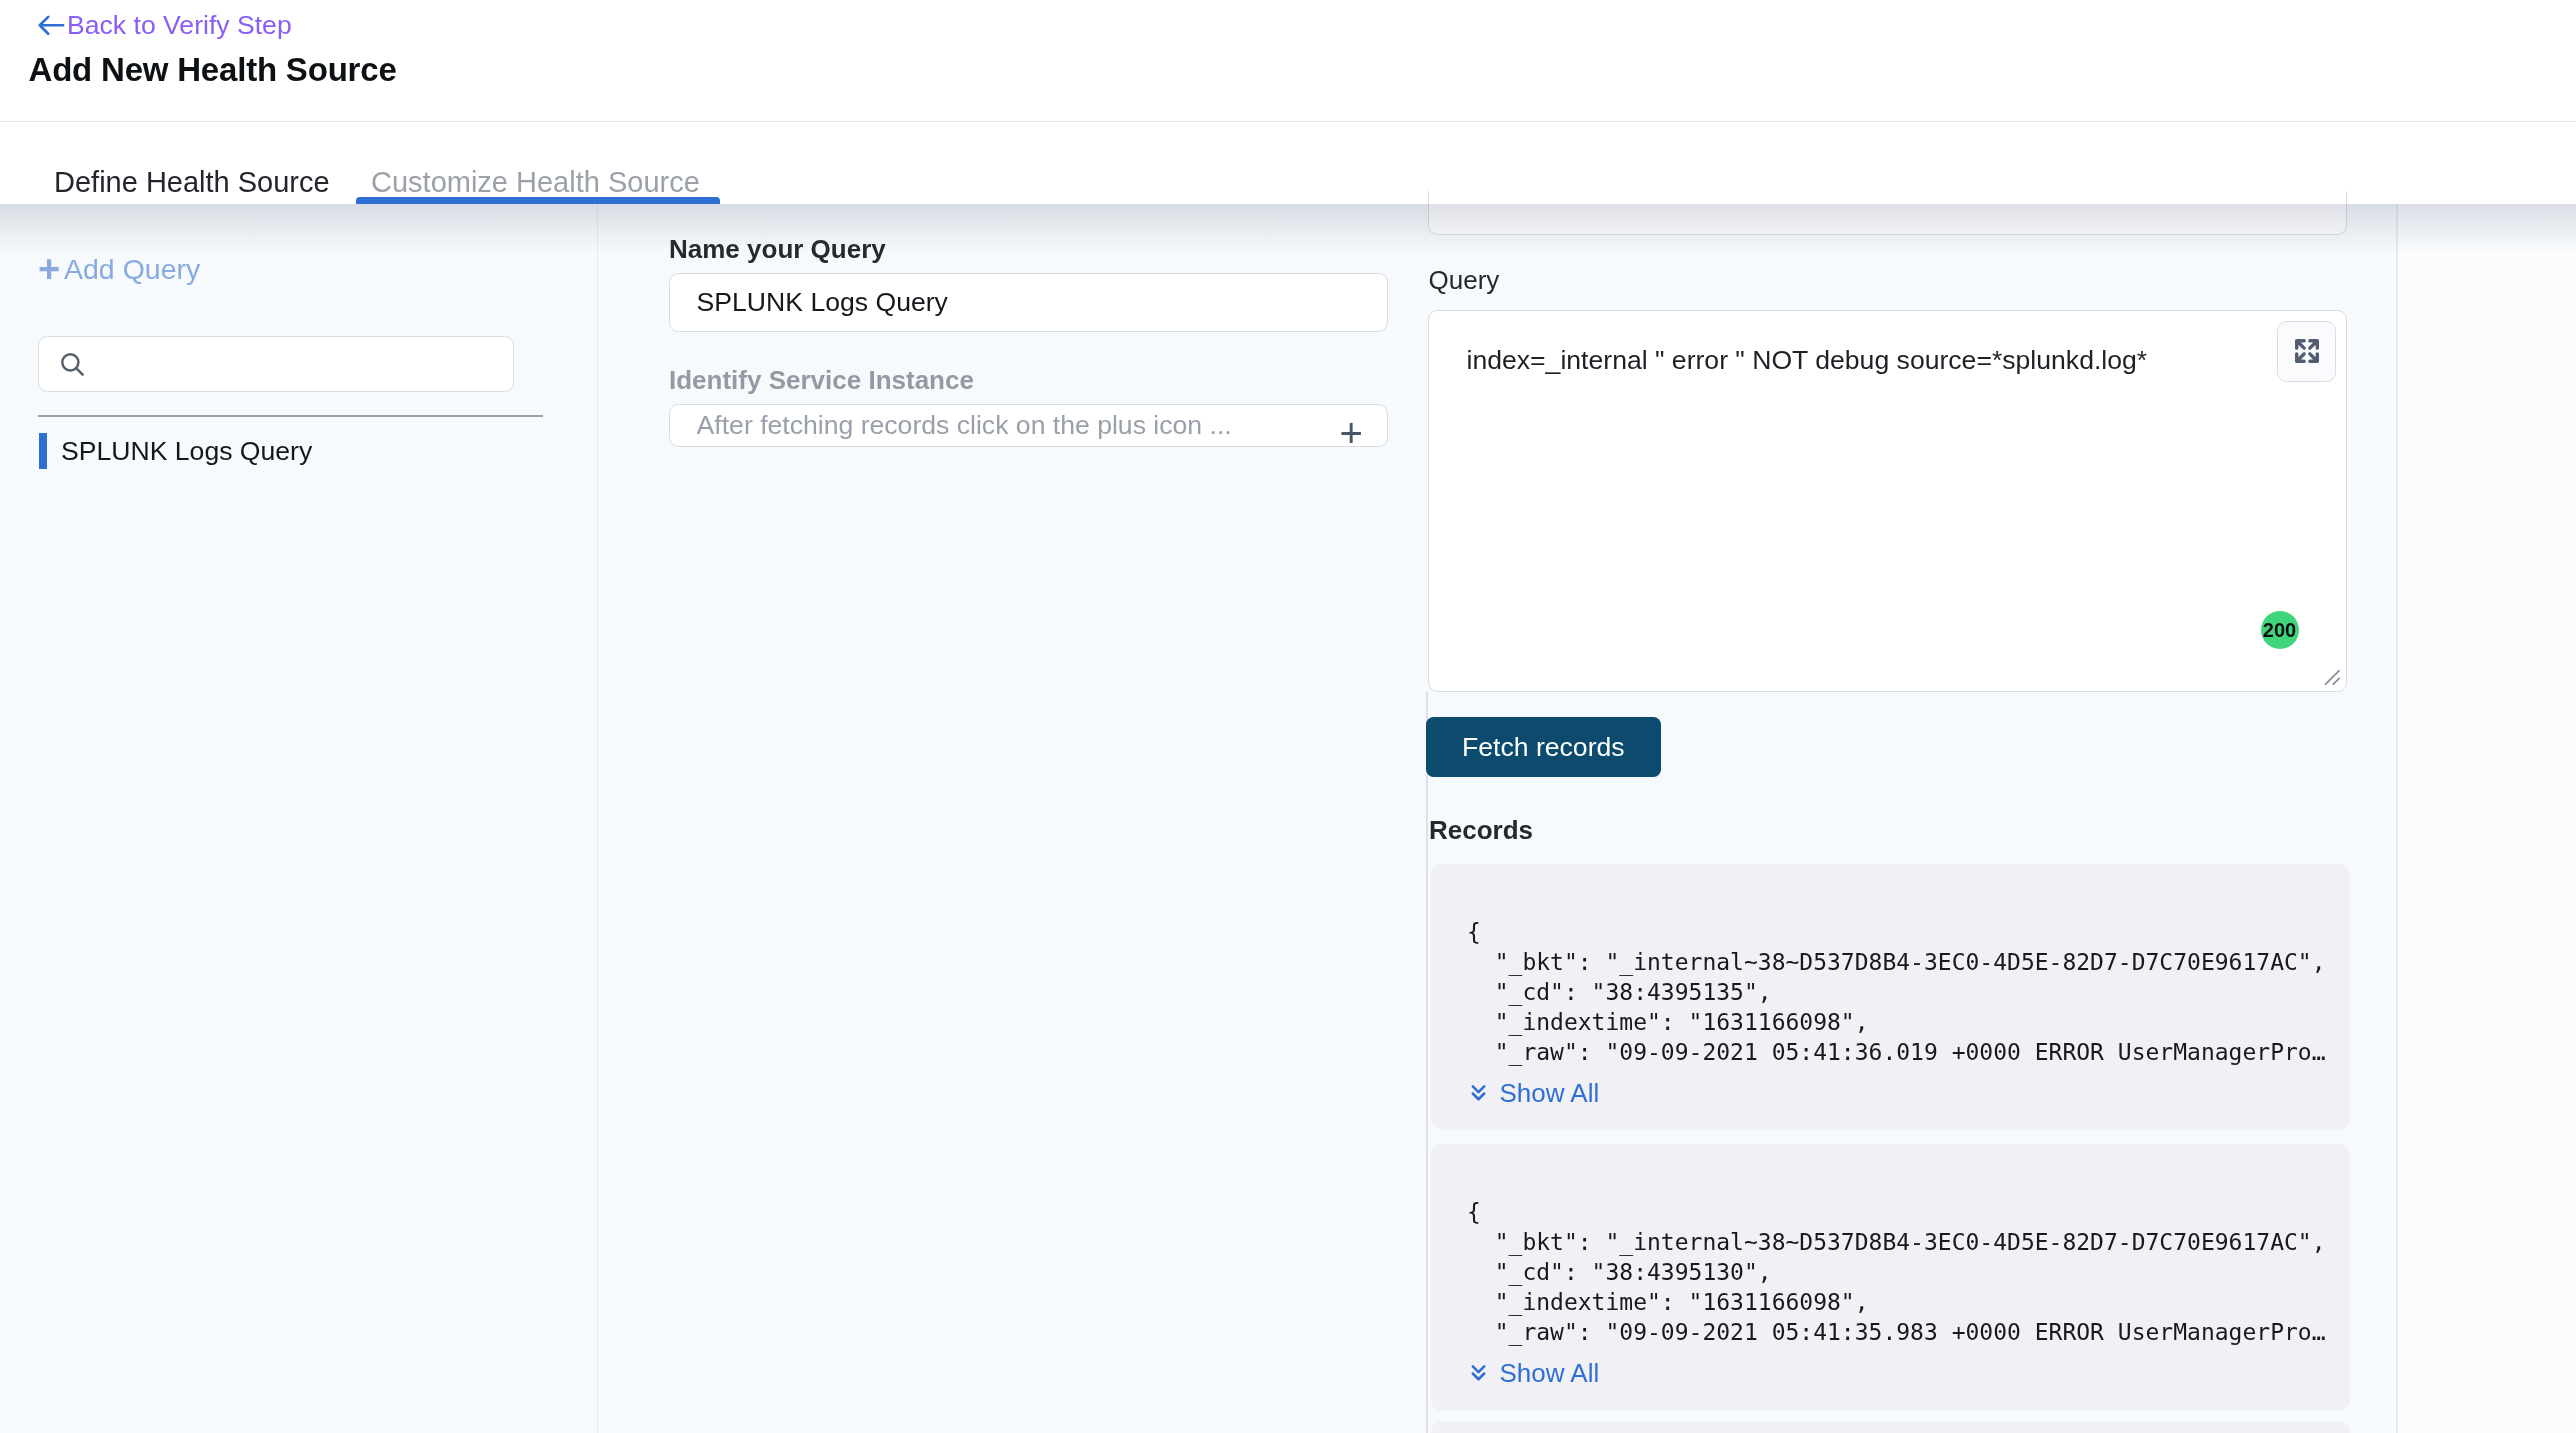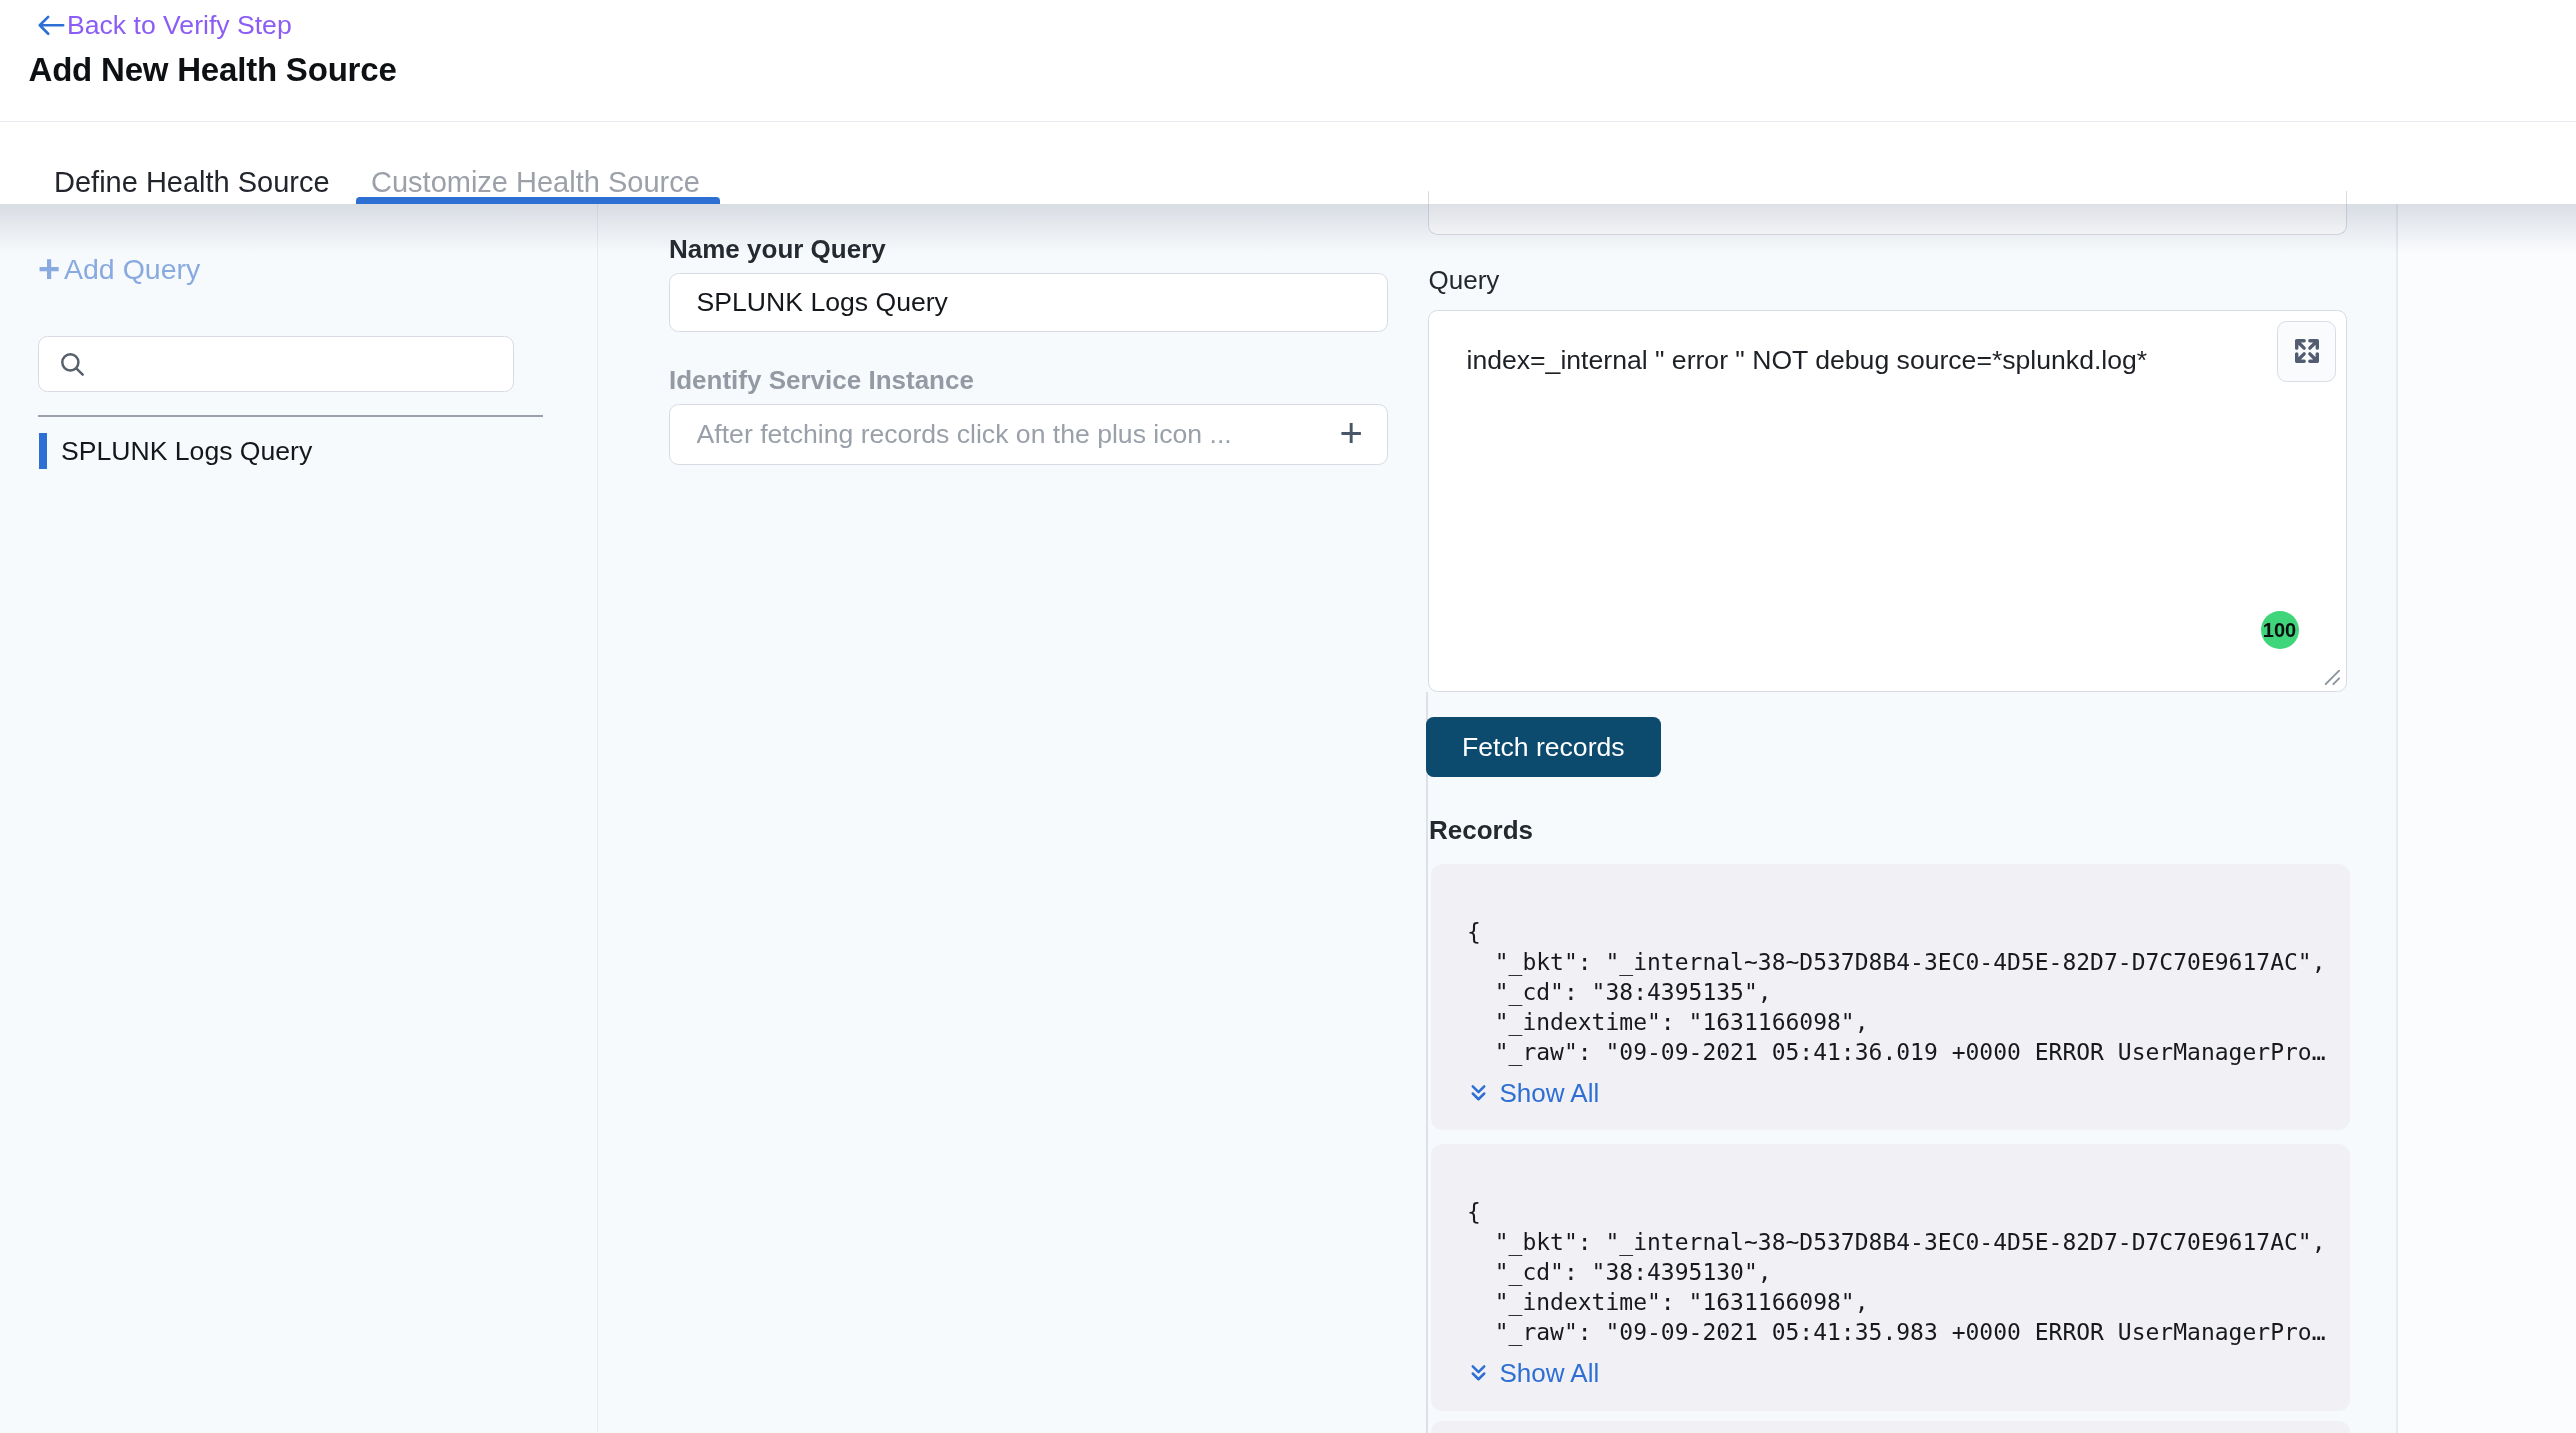--- a/index.html
+++ b/index.html
@@ -45,21 +45,21 @@
 
   
   .form-col { position:absolute; left:600px; top:0; bottom:0; width:800px; }
   .fld-label { font-size:26px; font-weight:600; color:#24292f; }
   .fld-label.grey { color:#939aa4; }
   .lbl-name { position:absolute; left:69px; top:30px; }
   .name-input { position:absolute; left:69px; top:69px; width:719px; height:59px; background:#fff;
                 border:1.9px solid #d9dbe4; border-radius:9.5px; font-size:26.6px; color:#14171b;
                 padding:0 26.6px; font-family:"Liberation Sans", sans-serif; }
   .lbl-service { position:absolute; left:69px; top:161px; }
-  .service-wrap { position:absolute; left:69px; top:200px; width:719px; height:61px; }
+  .service-wrap { position:absolute; left:69px; top:200px; width:719px; height:43px; }
   .service-input { width:100%; height:100%; background:#fff; border:1.9px solid #d9dbe4; border-radius:9.5px;
                    font-size:26.6px; padding:0 66px 0 26.6px; color:#14171b;
                    font-family:"Liberation Sans", sans-serif; }
   .service-input::placeholder, .search-input::placeholder { color:#9aa0aa; }
   .service-plus { position:absolute; right:13.3px; top:5.7px; width:47px; height:47px; border:none;
                   background:transparent; font-size:40px; font-weight:400; color:#49566a;
                   line-height:46px; cursor:pointer; }
   .search-input { border:none; outline:none; background:transparent; font-size:26.6px; margin-left:13.3px;
                   width:380px; font-family:"Liberation Sans", sans-serif; }
 
@@ -156,21 +156,21 @@
       <button class="expand-btn">
         <svg width="32" height="32" viewBox="0 0 28 28">
           <g fill="none" stroke="#525d72" stroke-width="3" stroke-linecap="round" stroke-linejoin="round">
             <path d="M16.5 11.5 L23 5 M23 5 h-6.5 M23 5 v6.5"></path>
             <path d="M11.5 16.5 L5 23 M5 23 h6.5 M5 23 v-6.5"></path>
             <path d="M11.5 11.5 L5 5 M5 5 h6.5 M5 5 v6.5"></path>
             <path d="M16.5 16.5 L23 23 M23 23 h-6.5 M23 23 v-6.5"></path>
           </g>
         </svg>
       </button>
-      <div class="count-badge">100</div>
+      <div class="count-badge">200</div>
       <svg class="resize-handle" width="25" height="25" viewBox="0 0 26 26">
         <g stroke="#8b93a0" stroke-width="2" stroke-linecap="round">
           <line x1="23" y1="9" x2="9" y2="23"></line>
           <line x1="23" y1="17" x2="17" y2="23"></line>
         </g>
       </svg>
     </div>
 
     <div class="records-vline"></div>
 

